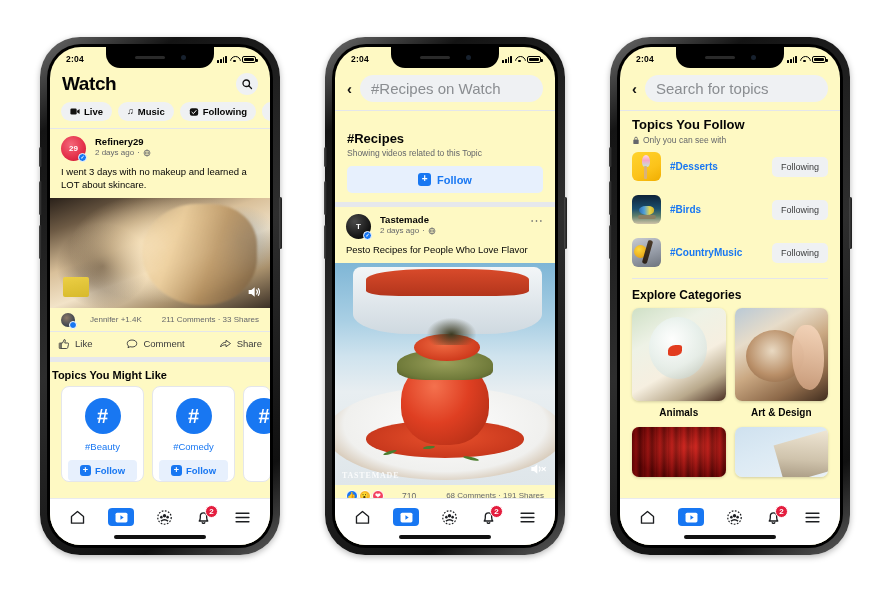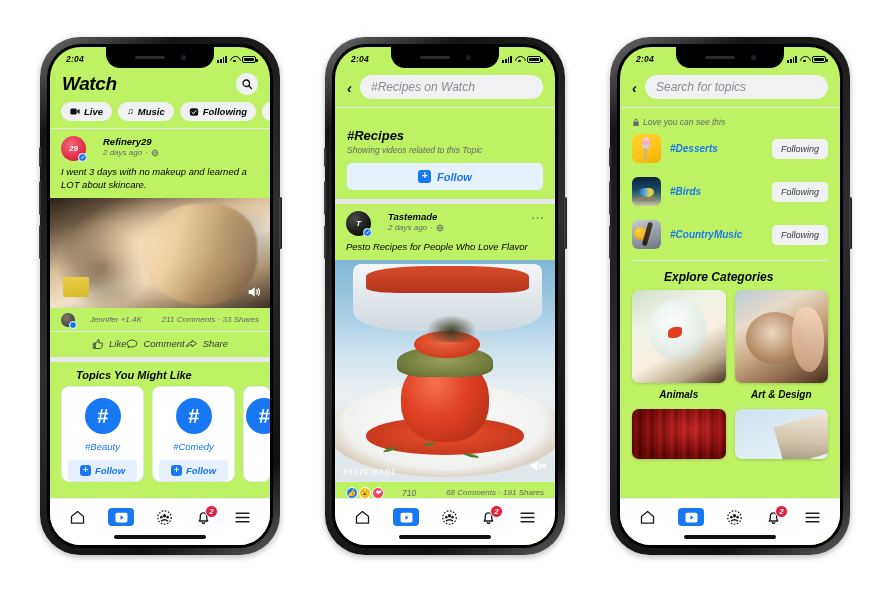--- a/index.html
+++ b/index.html
@@ -28,23 +28,22 @@
     position: relative;
     width: 100%; height: 100%;
     border-radius: 34px;
     background: #000;
     padding: 3px;
   }
   .screen {
     position: relative;
     width: 100%; height: 100%;
     border-radius: 31px;
-    background: #bef264;
+    background: #fef9c3;
     overflow: hidden;
-    font-style: italic;
   }
   .notch {
     position: absolute; top: 0; left: 50%;
     transform: translateX(-50%);
     width: 108px; height: 21px;
     background: #000;
     border-radius: 0 0 14px 14px;
     z-index: 40;
     display: flex; align-items: center; justify-content: center; gap: 16px;
   }
@@ -107,21 +106,21 @@
     display: flex; gap: 6px; padding: 5px 10px 7px 11px;
     overflow: hidden; white-space: nowrap;
   }
   .pill {
     display: inline-flex; align-items: center; gap: 4px;
     background: #eff1f3; border-radius: 14px;
     padding: 4px 9px; font-size: 9.5px; font-weight: bold; color: #050505;
     flex: 0 0 auto;
   }
   .pill .gl { font-size: 9px; line-height: 1; }
-  .post-head { display: flex; align-items: flex-start; gap: 17px; padding: 7px 11px 3px; }
+  .post-head { display: flex; align-items: flex-start; gap: 9px; padding: 7px 11px 3px; }
   .avatar {
     width: 25px; height: 25px; border-radius: 50%; flex: 0 0 auto; position: relative;
     background: radial-gradient(circle at 40% 35%, #f4687a 0%, #e5334c 55%, #c8102e 100%);
     display: flex; align-items: center; justify-content: center;
     font-size: 8px; color: #fff; font-weight: bold;
   }
   .avatar.dark { background: radial-gradient(circle at 35% 30%, #4a4a4a 0%, #111 70%); }
   .avatar .verify {
     position: absolute; right: -1px; bottom: -1px;
     width: 9px; height: 9px; border-radius: 50%; background: #1877f2;
@@ -164,25 +163,25 @@
   .engage-left { display: flex; align-items: center; gap: 15px; }
   .mini-av {
     width: 14px; height: 14px; border-radius: 50%; position: relative;
     background: radial-gradient(circle at 40% 35%, #8c7a68 0%, #39414d 70%);
   }
   .mini-av .v {
     position:absolute; right:-2px; bottom:-2px; width:8px;height:8px;border-radius:50%;
     background:#1877f2; border:1.2px solid #fff;
   }
   .actions {
-    display: flex; align-items: center; justify-content: center;
+    display: flex; align-items: center; justify-content: space-between;
     padding: 6px 8px 7px; border-top: 1px solid #e4e6eb;
   }
   .action { display: flex; align-items: center; gap: 5px; font-size: 9.5px; color: #3a3b3c; font-weight: 500;}
-  .section-title { padding: 7px 26px 5px; font-size: 11px; font-weight: bold; color: #050505; }
+  .section-title { padding: 7px 2px 5px; font-size: 11px; font-weight: bold; color: #050505; }
   .topics-row { display: flex; gap: 8px; padding: 0 11px 4px; }
   .topic-card {
     flex: 0 0 83px; border: 1px solid #e4e6eb; border-radius: 8px;
     padding: 11px 6px 0; text-align: center; background: #fff; overflow: hidden;
   }
   .hash-circle {
     width: 36px; height: 36px; border-radius: 50%; background: #1877f2;
     margin: 0 auto; display: flex; align-items: center; justify-content: center;
     color: #fff; font-size: 20px; font-weight: bold; line-height: 1;
   }
@@ -222,21 +221,21 @@
   .homebar {
     position: absolute; bottom: 6px; left: 50%; transform: translateX(-50%);
     width: 92px; height: 4px; border-radius: 3px; background: #111;
   }
 
   
   .searchbar-row { display: flex; align-items: center; gap: 8px; padding: 6px 12px 8px; }
   .back-chevron { font-size: 15px; color: #111; font-weight: bold; line-height: 1; }
   .searchfield {
     flex: 1; background: #eff1f3; border-radius: 14px;
-    padding: 5px 11px; font-size: 12px; color: #8a8d91;
+    padding: 5px 11px; font-size: 15px; color: #8a8d91;
   }
   .topic-head { padding: 4px 12px 0; }
   .topic-h1 { font-size: 13px; font-weight: bold; color: #050505; margin-top: 16px; }
   .topic-sub { font-size: 8.5px; color: #65676b; margin-top: 2px; }
   .big-follow {
     margin: 8px 12px 9px; background: #e7f0fd; border-radius: 5px;
     padding: 7px 0; display: flex; align-items: center; justify-content: center; gap: 6px;
     font-size: 11px; font-weight: bold; color: #1877f2;
   }
   .big-follow .follow-sq { width: 13px; height: 13px; font-size: 10px; line-height: 12px; }
@@ -341,21 +340,21 @@
   .th-country::after{
     content:''; position:absolute; left:13px; top:2px; width:5px; height:24px;
     background: linear-gradient(180deg,#4a3a28,#2c2017); border-radius:2px;
     transform: rotate(16deg);
   }
   .topic-link { font-size: 10px; font-weight: bold; color: #1877f2; flex: 1; }
   .following-btn {
     background: #eff1f3; border-radius: 5px; padding: 5px 9px;
     font-size: 9px; font-weight: 500; color: #3a3b3c;
   }
-  .cat-title { padding: 9px 12px 6px; font-size: 12px; font-weight: bold; color: #050505; margin-left: 32px; }
+  .cat-title { padding: 9px 12px 6px; font-size: 12px; font-weight: bold; color: #050505; }
   .cat-grid { display: grid; grid-template-columns: 1fr 1fr; gap: 9px; padding: 0 12px; }
   .cat-card { }
   .cat-img {
     width: 100%; height: 93px; border-radius: 7px; overflow: hidden; position: relative;
     box-shadow: 0 1px 3px rgba(0,0,0,.18);
   }
   .ci-animals { background: linear-gradient(150deg,#cfe0c6 0%,#eef2e6 30%,#f6efe0 58%,#b9a98c 80%,#4a2f22 100%); }
   .ci-animals::before{
     content:''; position:absolute; left:18%; top:10%; width:62%; height:66%;
     background: radial-gradient(circle at 40% 36%, rgba(255,255,255,.92) 0%, rgba(226,238,236,.7) 52%, rgba(171,196,194,.45) 100%);
@@ -773,26 +772,27 @@
         </div>
 
         <div class="searchbar-row">
           <div class="back-chevron">‹</div>
           <div class="searchfield">Search for topics</div>
         </div>
 
         <div class="hairline"></div>
 
         <div class="tf-head">
+          <div class="tf-h1">Topics You Follow</div>
           <div class="tf-sub">
             <svg width="8" height="9" viewBox="0 0 18 20" fill="none" stroke="#65676b" stroke-width="2">
               <rect x="3" y="8" width="12" height="10" rx="2" fill="#65676b" stroke="none"></rect>
               <path d="M6 8 L6 5.5 Q6 2.5 9 2.5 Q12 2.5 12 5.5 L12 8"></path>
             </svg>
-            <span>Love you can see this</span>
+            <span>Only you can see with</span>
           </div>
         </div>
 
         <div class="topic-row">
           <div class="thumb th-dessert"></div>
           <div class="topic-link">#Desserts</div>
           <div class="following-btn">Following</div>
         </div>
 
         <div class="topic-row">

